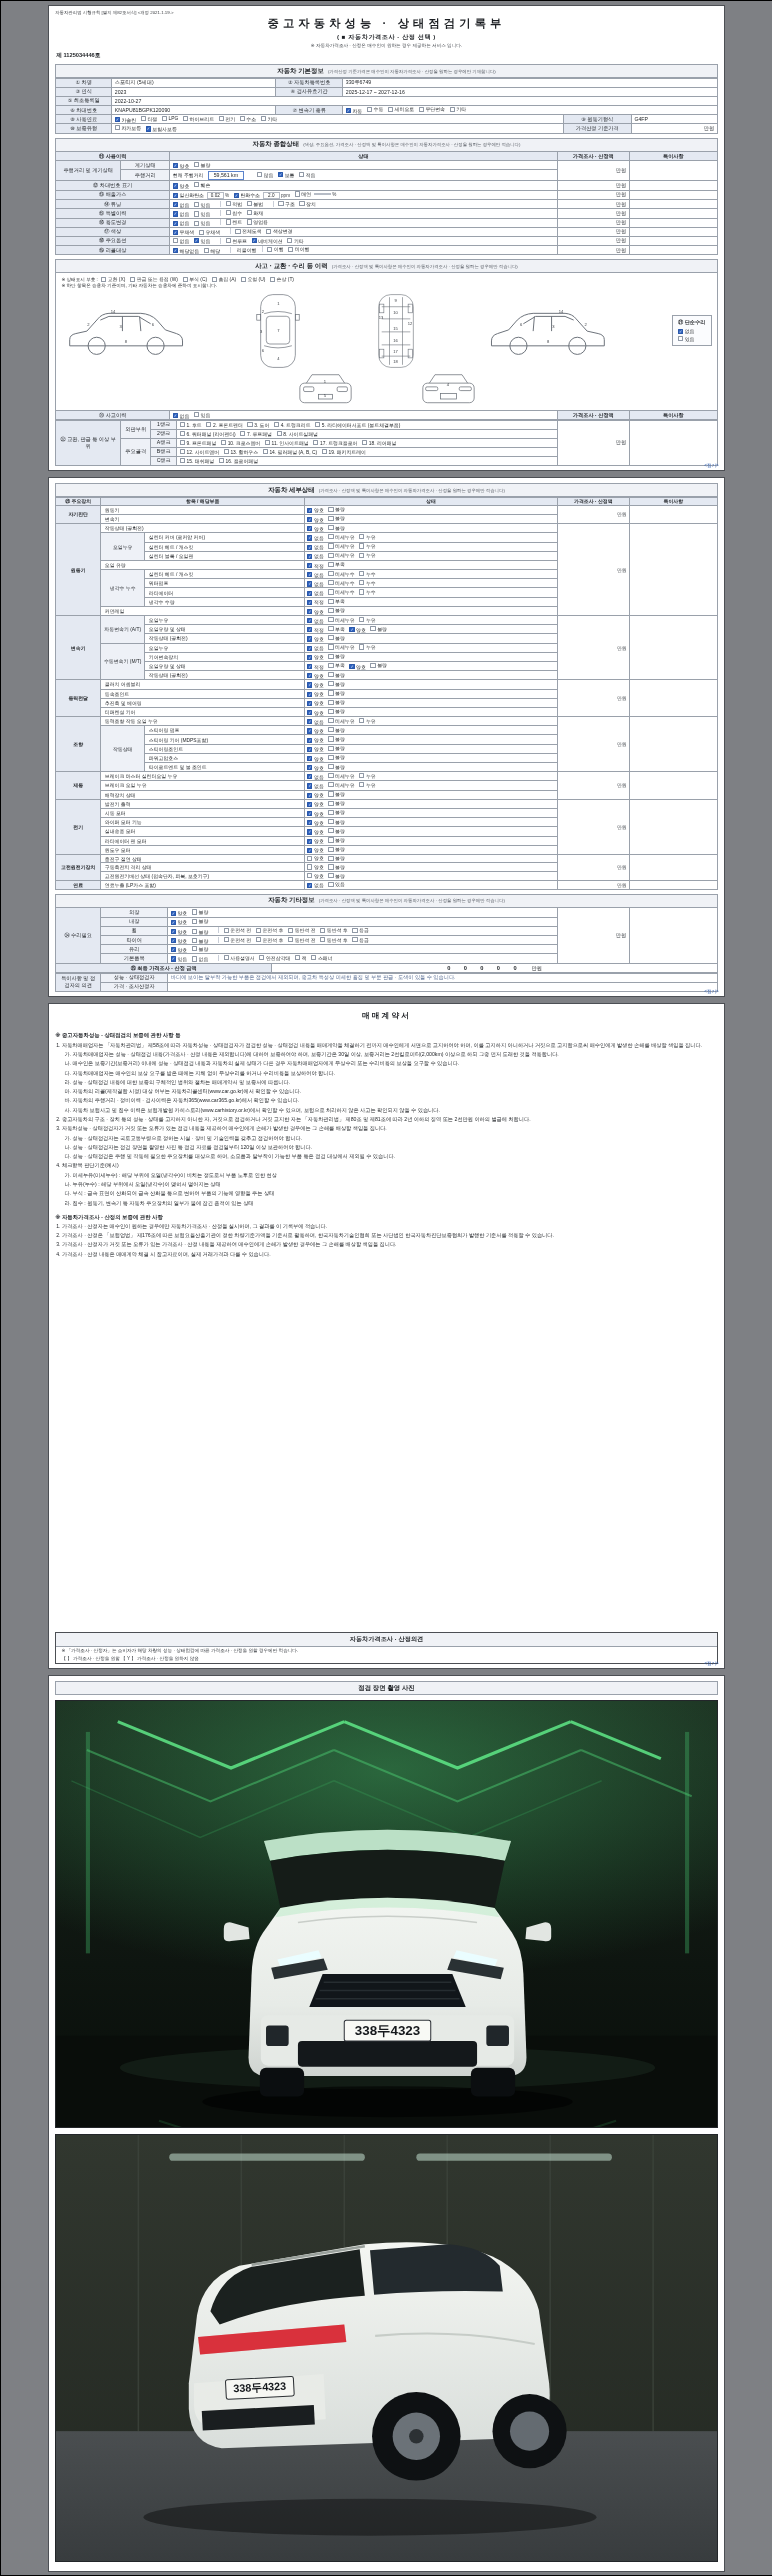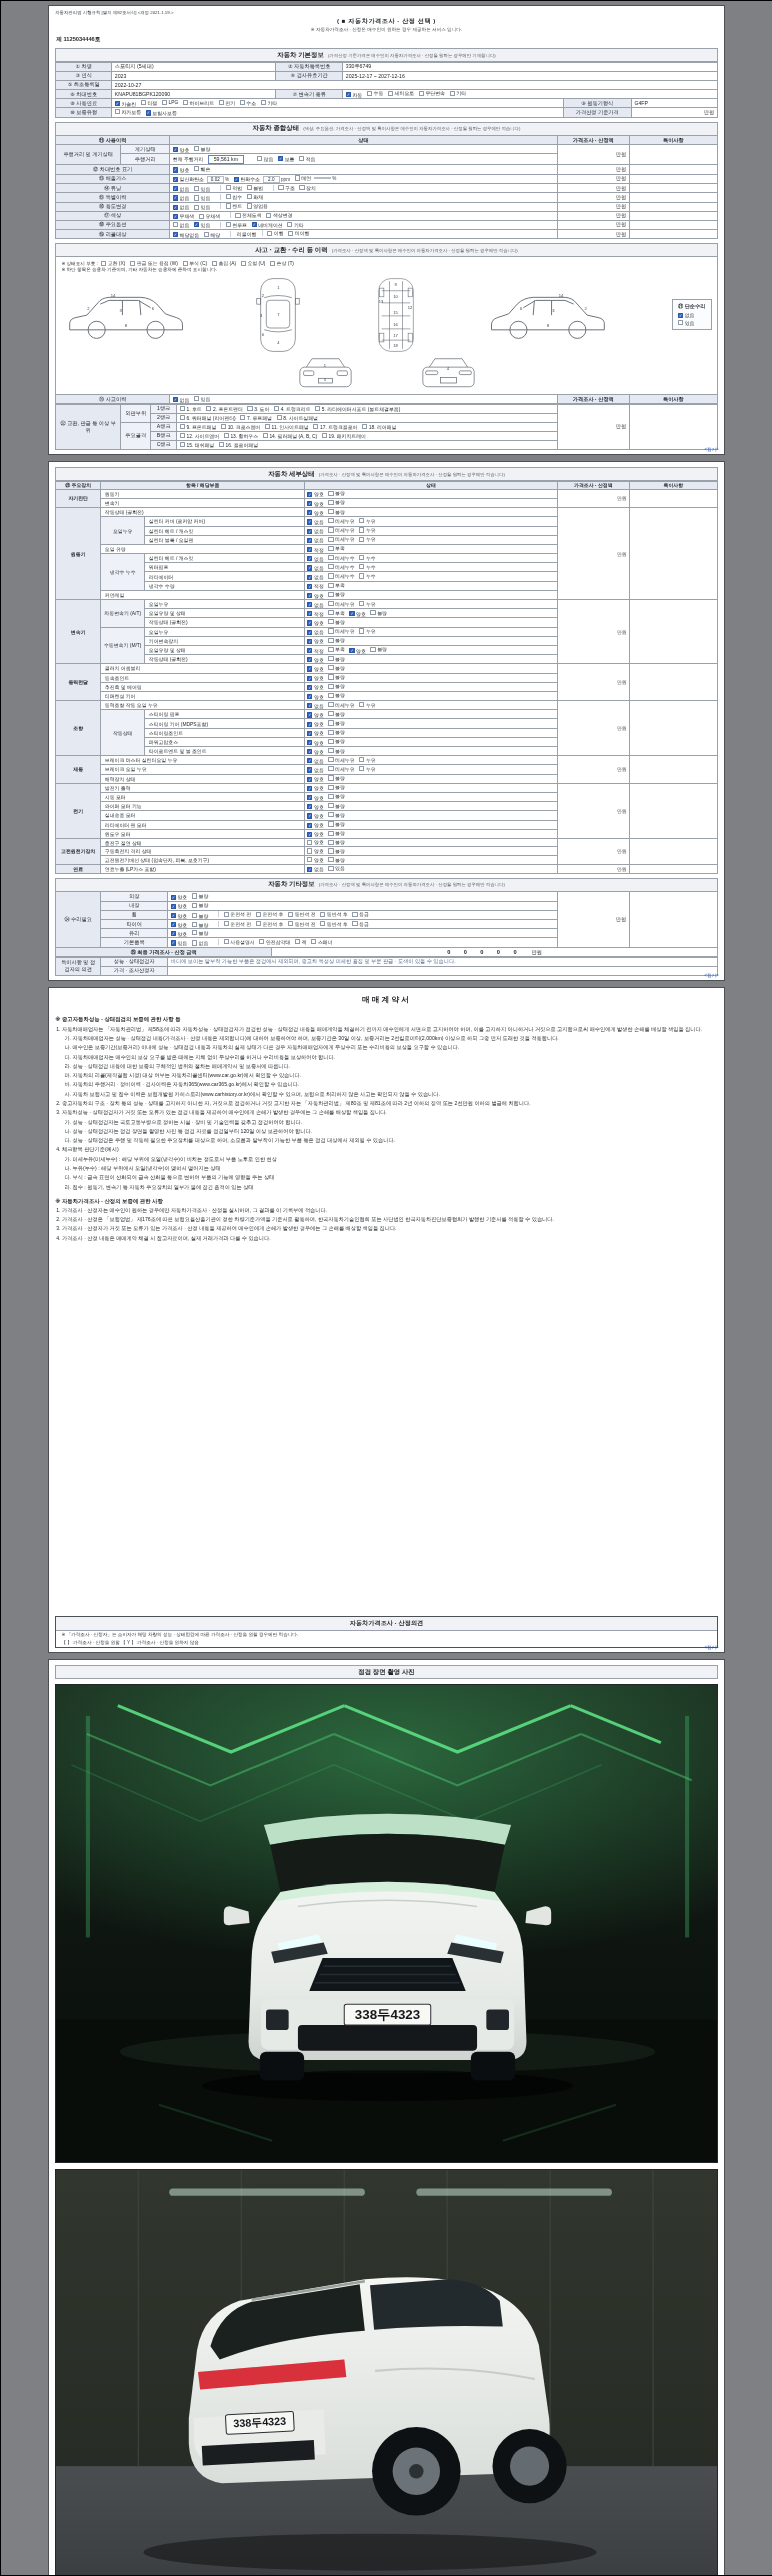--- a/index.html
+++ b/index.html
@@ -58,32 +58,33 @@
   .opinion-text{color:#53688f;font-size:4.6px}
   .notice-panel{display:flex;flex-direction:column;min-height:666px}
   .notice-title{text-align:center;font-weight:bold;font-size:7.7px;margin:3.1px 0 5.2px;letter-spacing:2.1px}
   .notice-line{font-size:5.2px;line-height:1.5;margin:1.5px 0;color:#26292d}
   .notice-line.h{font-weight:bold;font-size:5.4px;margin:5.2px 0 2.1px}
   .notice-line.n1{margin-left:1px}
   .notice-line.n2{margin-left:9.3px}
   .notice-box{border:0.5px solid #4c4f54;margin-top:auto}
   .notice-box-title{text-align:center;font-weight:bold;font-size:6.2px;padding:2.1px 0;border-bottom:0.5px solid #9aa1ab;background:#f0f2f6}
   .notice-box-line{font-size:4.6px;color:#33373c;padding:1.5px 5.2px}
-  .photo{width:663px;height:479px;margin:5.2px auto;border:0.5px solid #23262a;background:#a3a3a3;overflow:hidden}
+  .photo{width:663px;height:428px;margin:5.2px auto;border:0.5px solid #23262a;background:#a3a3a3;overflow:hidden}
   .photo svg{display:block}
   .collapse-link{position:absolute;right:5.2px;bottom:1.5px;font-size:4.6px;color:#2c5bb0;cursor:pointer}
 </style>
 </head>
 <body>
 
 <div class="canvas">
 <div class="doc">
 
   <div class="panel">
     <div class="form-ref">자동차관리법 시행규칙 [별지 제82호서식] &lt;개정 2021.1.19.&gt;</div>
+    <div class="title">중고자동차성능 · 상태점검기록부</div>
     <div class="title-opt">( ■ 자동차가격조사 · 산정 선택 )</div>
     <div class="title-note">※ 자동차가격조사 · 산정은 매수인이 원하는 경우 제공하는 서비스 입니다.</div>
     <div class="doc-no">제 1125034446호</div>
 
     <div class="sec-head">
       <span>자동차 기본정보</span>
       <span class="sec-note">(가격산정 기준가격은 매수인이 자동차가격조사 · 산정을 원하는 경우에만 기재합니다)</span>
     </div>
     <table class="tbl">
       <colgroup>

